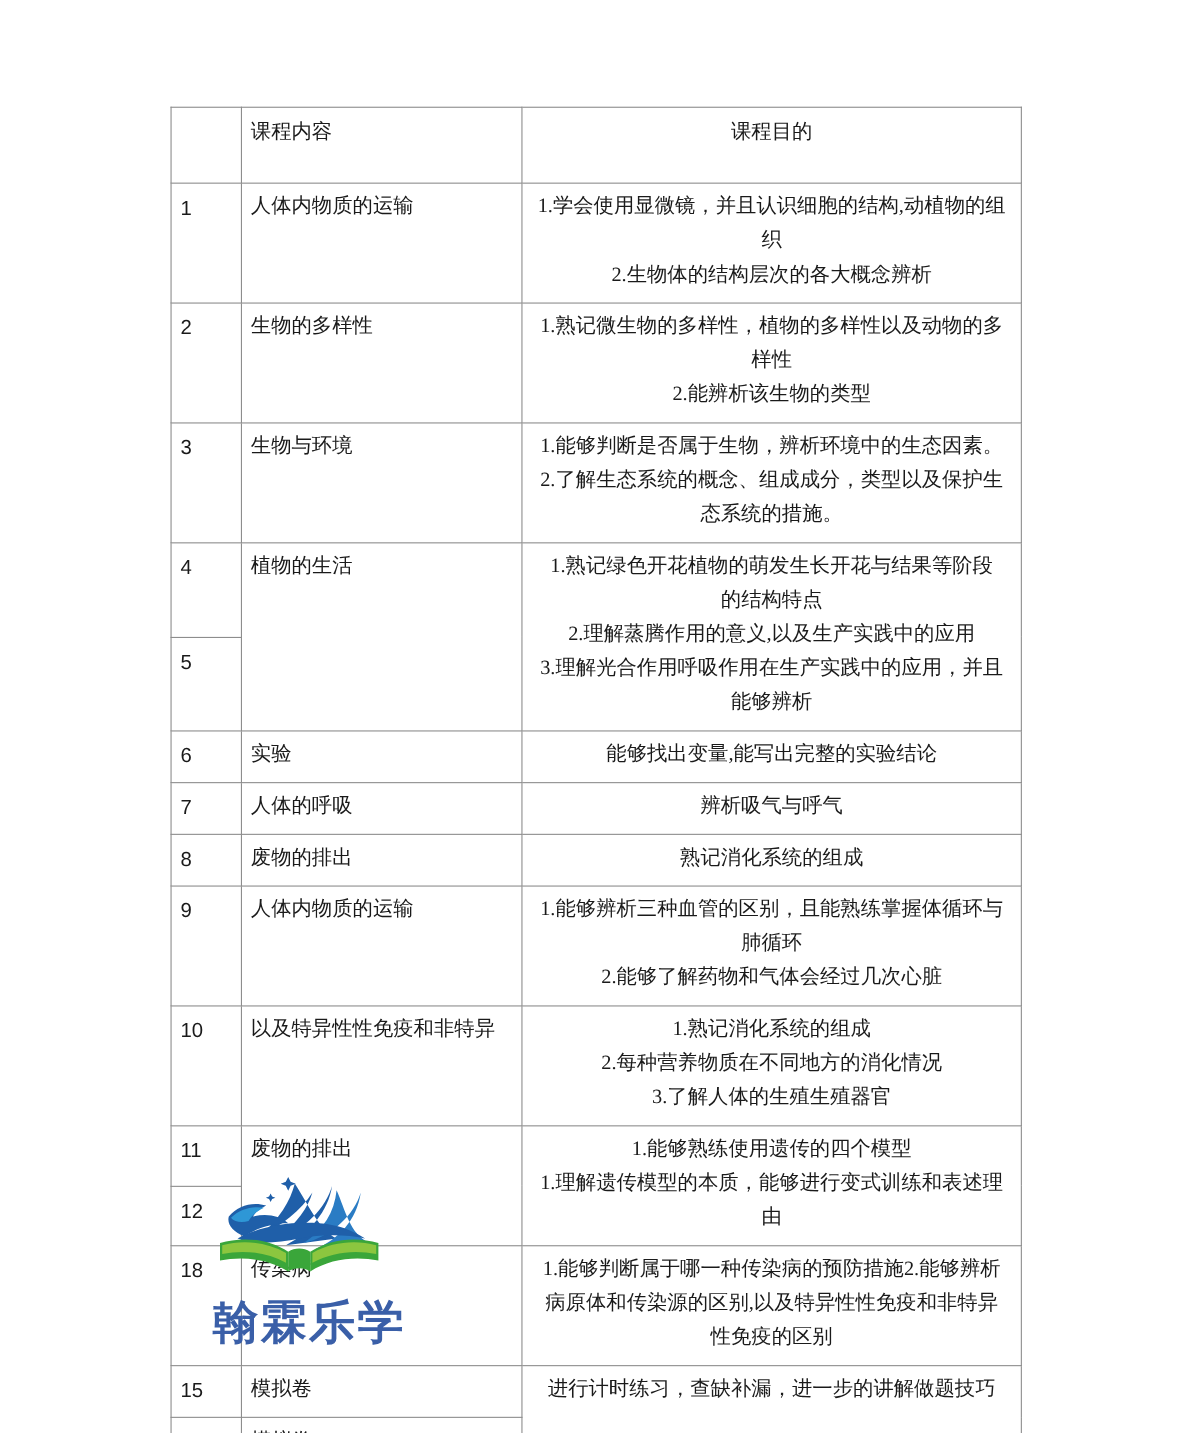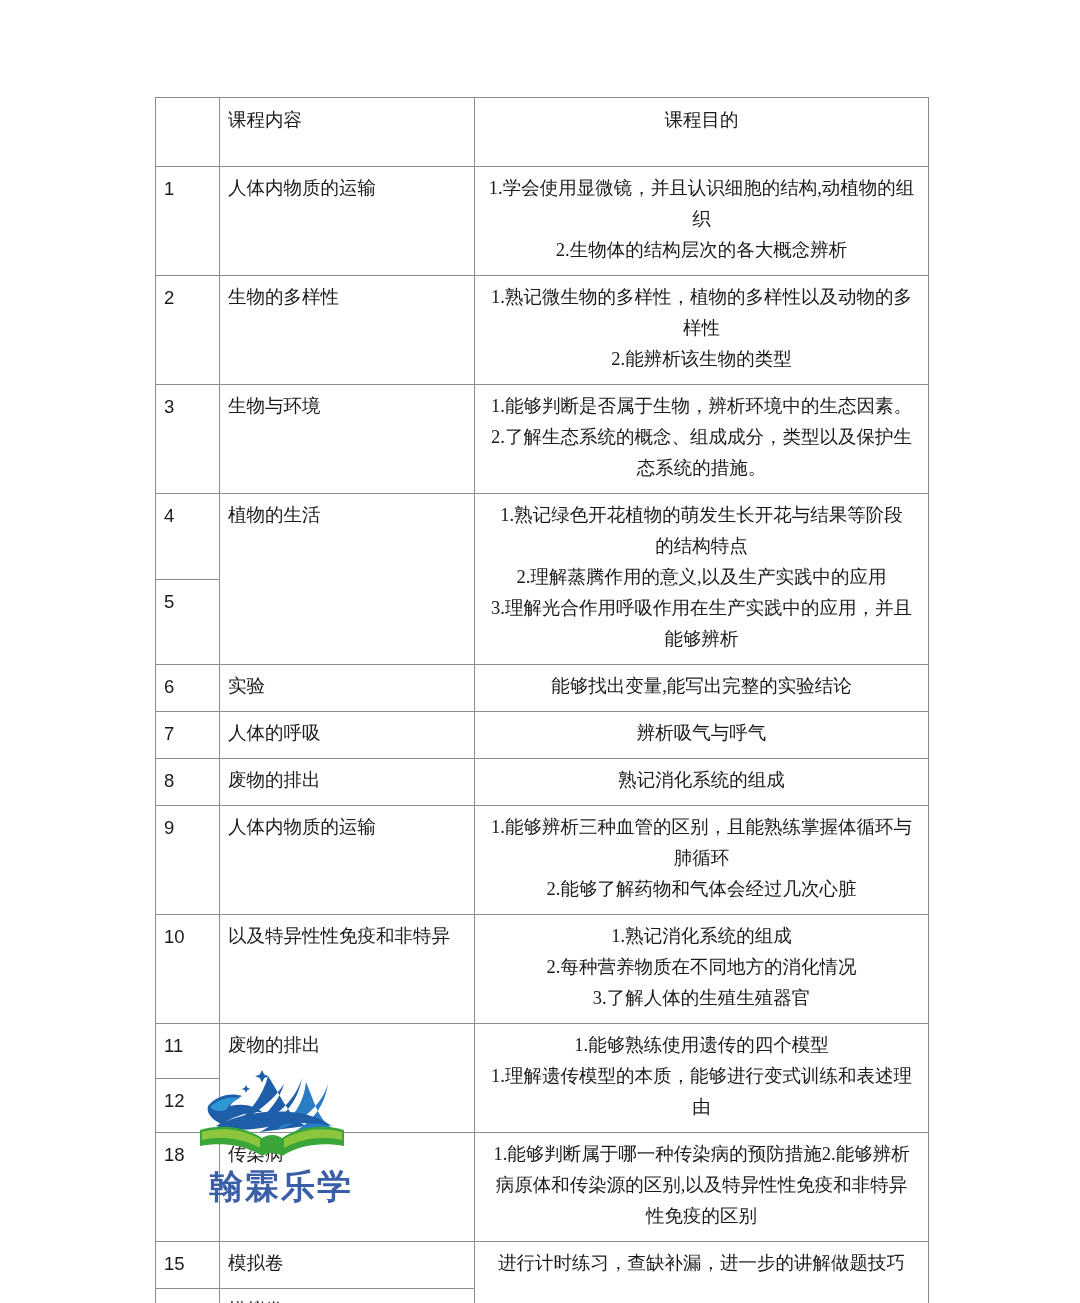--- a/index.html
+++ b/index.html
@@ -104,25 +104,25 @@
     height: 140px;
   }
   .logo-mark {
     position: relative;
     width: 190px;
     height: 92px;
     margin: 0 auto;
   }
   .logo-mark svg { display: block; }
   .logo-text {
-    margin-top: 2px;
+    margin-top: 18px;
     text-align: center;
     font-family: "Liberation Sans", "DejaVu Sans", sans-serif;
     font-weight: 700;
-    font-size: 34px;
+    font-size: 42px;
     line-height: 48px;
     letter-spacing: 2px;
     color: #3a5fa8;
     white-space: nowrap;
   }
 </style>
 </head>
 <body>
 
 <div class="page">

